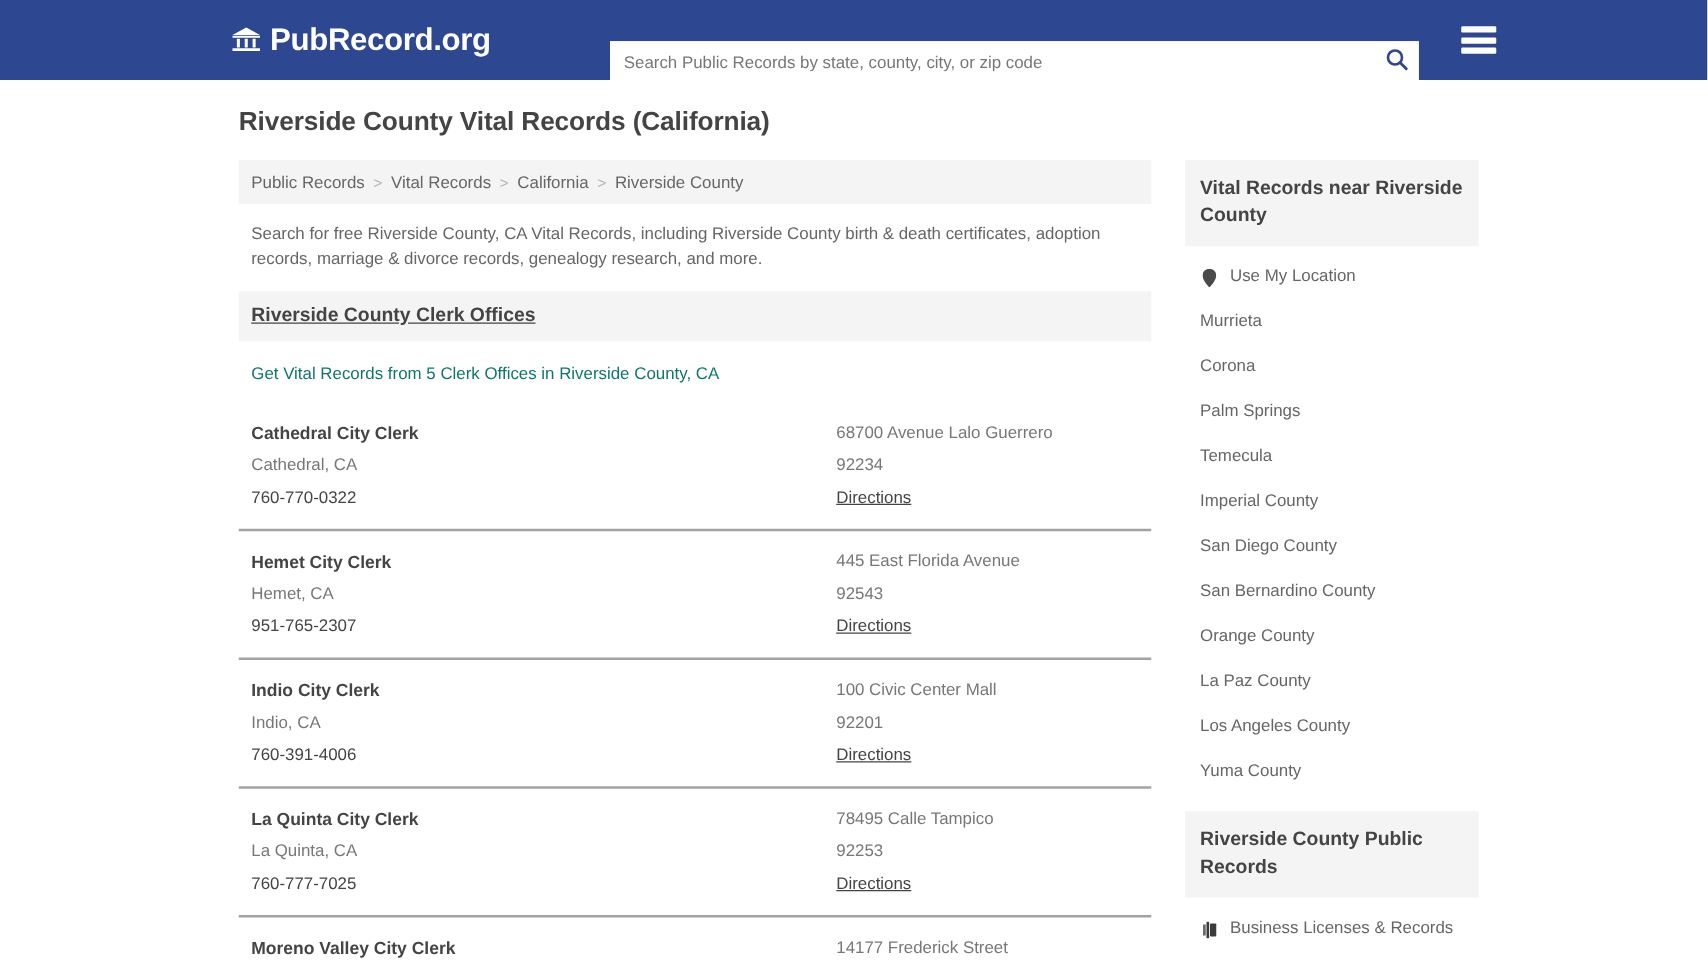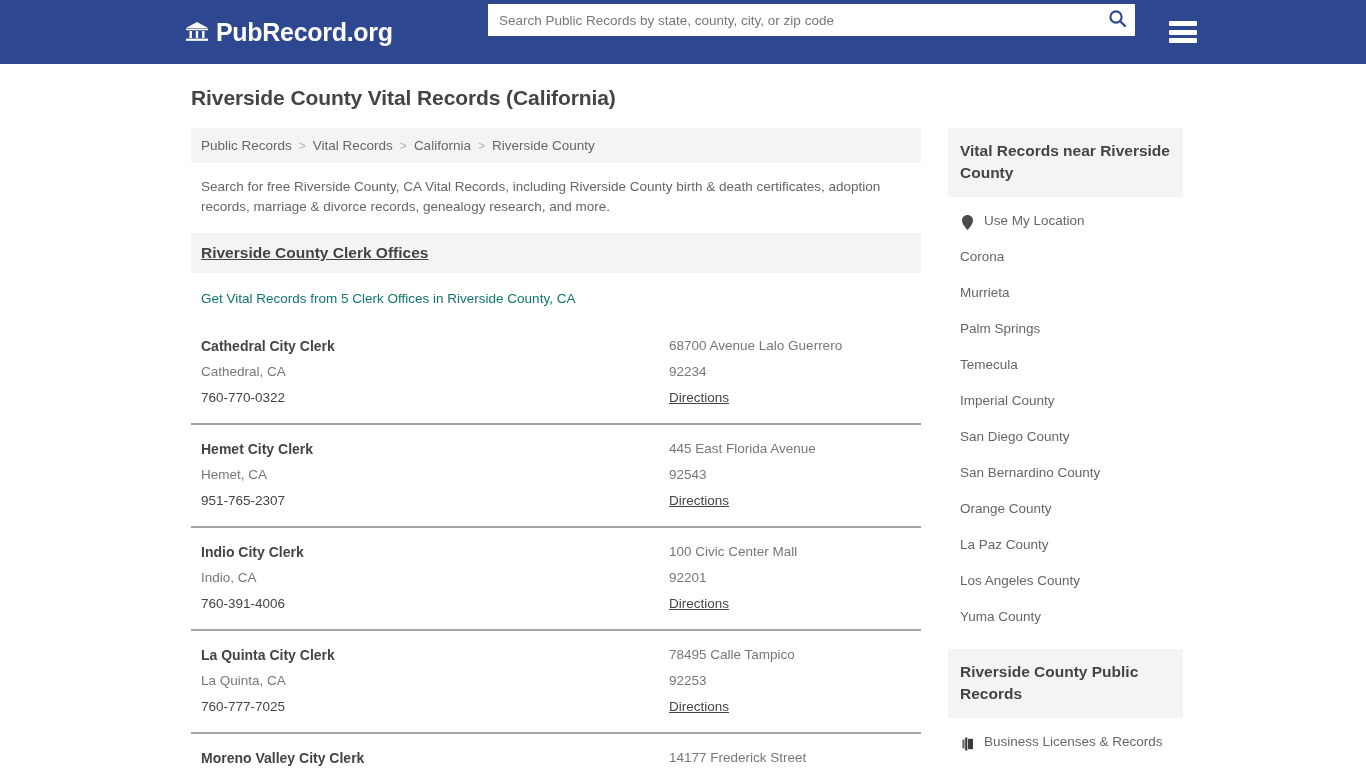--- a/index.html
+++ b/index.html
@@ -44,21 +44,21 @@
   .brand-text {
     color: #ffffff;
     font-size: 25px;
     font-weight: bold;
     letter-spacing: -0.3px;
     white-space: nowrap;
   }
   .search-wrap {
     position: absolute;
     left: 305px;
-    top: 4px;
+    top: 33px;
     width: 647px;
     height: 32px;
     background: #ffffff;
     display: flex;
     align-items: center;
     border: 1px solid #ffffff;
   }
   .search-input {
     flex: 1;
     border: none;
@@ -369,24 +369,24 @@
       <div class="side-list" id="nearby-list">
           <div class="side-item">
             <span class="ico">
               <svg width="11" height="15" viewBox="0 0 11 15">
                 <path d="M5.5 0C2.5 0 0 2.4 0 5.4c0 4 5.5 9.6 5.5 9.6S11 9.4 11 5.4C11 2.4 8.5 0 5.5 0z" fill="#4a4a4a"></path>
               </svg>
             </span>
             <span>Use My Location</span>
           </div>
           <div class="side-item">
+            <span>Murrieta</span>
+          </div>
+          <div class="side-item">
             <span>Corona</span>
-          </div>
-          <div class="side-item">
-            <span>Murrieta</span>
           </div>
           <div class="side-item">
             <span>Palm Springs</span>
           </div>
           <div class="side-item">
             <span>Temecula</span>
           </div>
           <div class="side-item">
             <span>Imperial County</span>
           </div>

